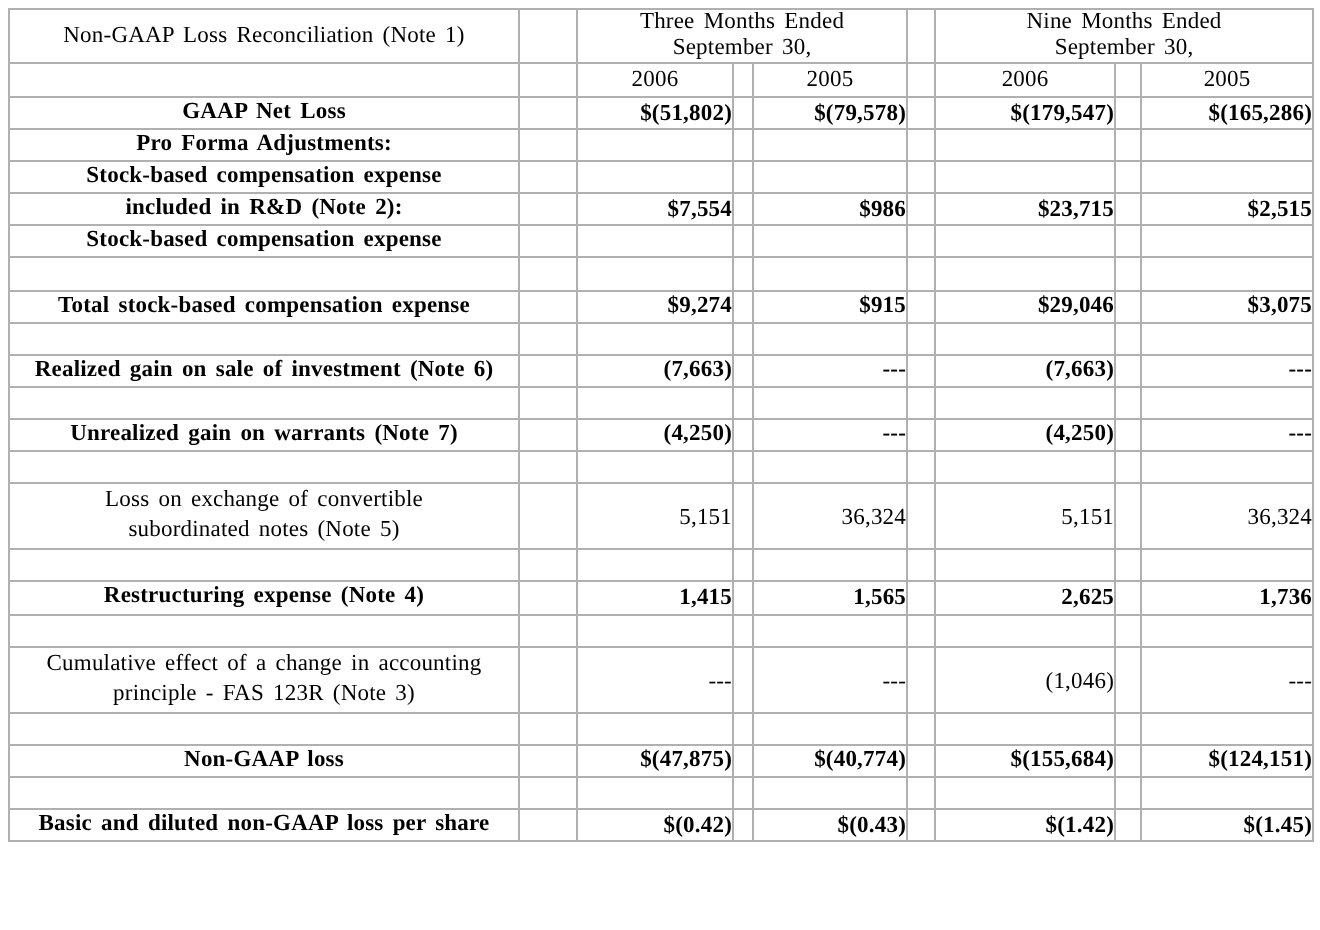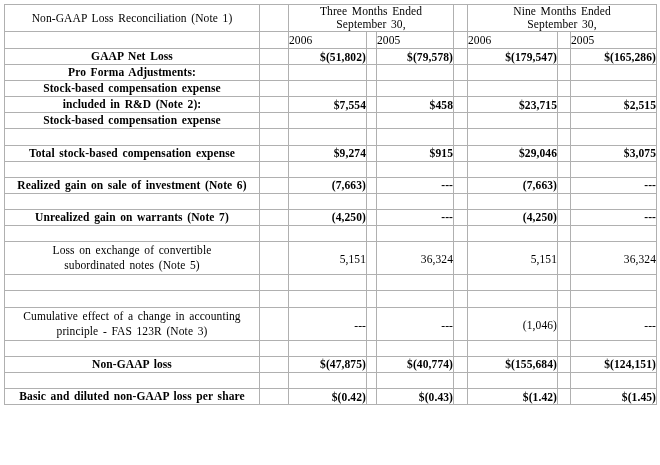--- a/index.html
+++ b/index.html
@@ -67,20 +67,21 @@
 
   td.grp {
     text-align: center;
     border-bottom: 2px solid #000;
     word-spacing: 1.6px;
   }
   td.grp span { display: block; line-height: 13px; }
   td.grp { padding-top: 1px; vertical-align: top; }
 
   td.yr {
+    text-align: center;
     border-bottom: 2px solid #000;
   }
   td.rule-b { border-bottom: 2px solid #000; }
   td.sp { }
 </style>
 </head>
 <body>
 
 <div class="wrap">
   <table class="recon">
@@ -161,21 +162,21 @@
           <td class="sp"></td>
           <td class="val"></td>
         </tr>
         <tr class="h-std">
           <td class="lbl i3">
             <span>included in R&amp;D (Note 2):</span>
           </td>
           <td class="sp"></td>
           <td class="val">$7,554</td>
           <td class="sp"></td>
-          <td class="val">$458</td>
+          <td class="val">$986</td>
           <td class="sp"></td>
           <td class="val">$23,715</td>
           <td class="sp"></td>
           <td class="val">$2,515</td>
         </tr>
         <tr class="h-std">
           <td class="lbl i1">
             <span>Stock-based compensation expense</span>
           </td>
           <td class="sp"></td>
@@ -289,20 +290,33 @@
           <td class="sp"></td>
           <td class="val"></td>
           <td class="sp"></td>
           <td class="val"></td>
           <td class="sp"></td>
           <td class="val"></td>
           <td class="sp"></td>
           <td class="val"></td>
         </tr>
         <tr class="h-std">
+          <td class="lbl i2">
+            <span>Restructuring expense  (Note 4)</span>
+          </td>
+          <td class="sp"></td>
+          <td class="val">1,415</td>
+          <td class="sp"></td>
+          <td class="val">1,565</td>
+          <td class="sp"></td>
+          <td class="val">2,625</td>
+          <td class="sp"></td>
+          <td class="val">1,736</td>
+        </tr>
+        <tr class="h-std">
           <td class="lbl i0"></td>
           <td class="sp"></td>
           <td class="val"></td>
           <td class="sp"></td>
           <td class="val"></td>
           <td class="sp"></td>
           <td class="val"></td>
           <td class="sp"></td>
           <td class="val"></td>
         </tr>

